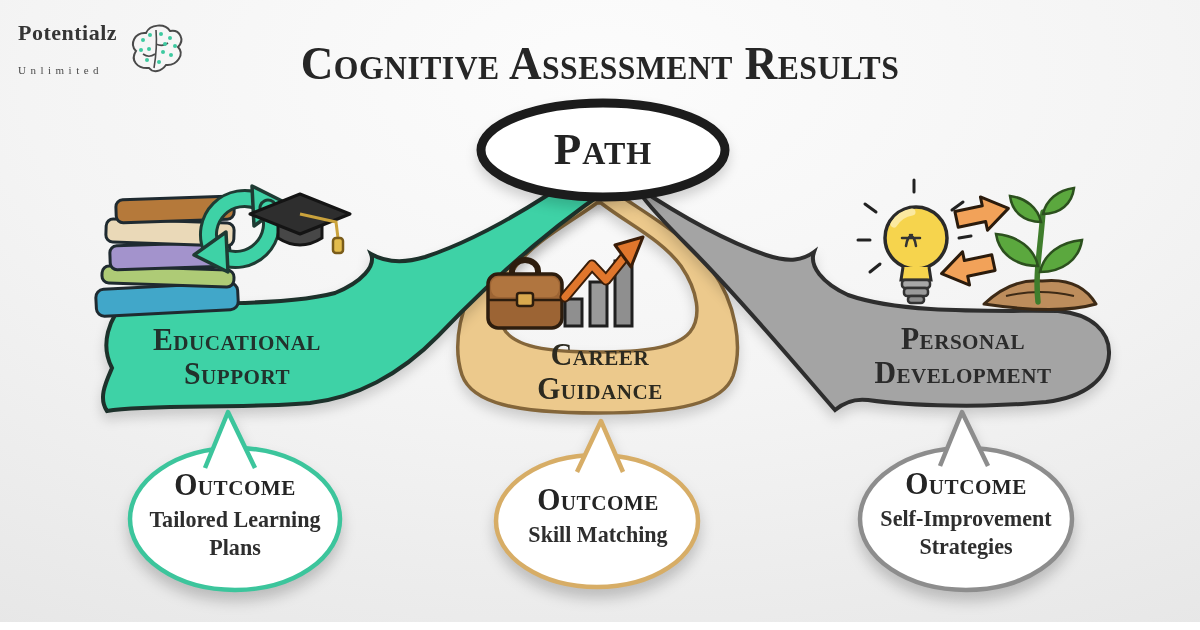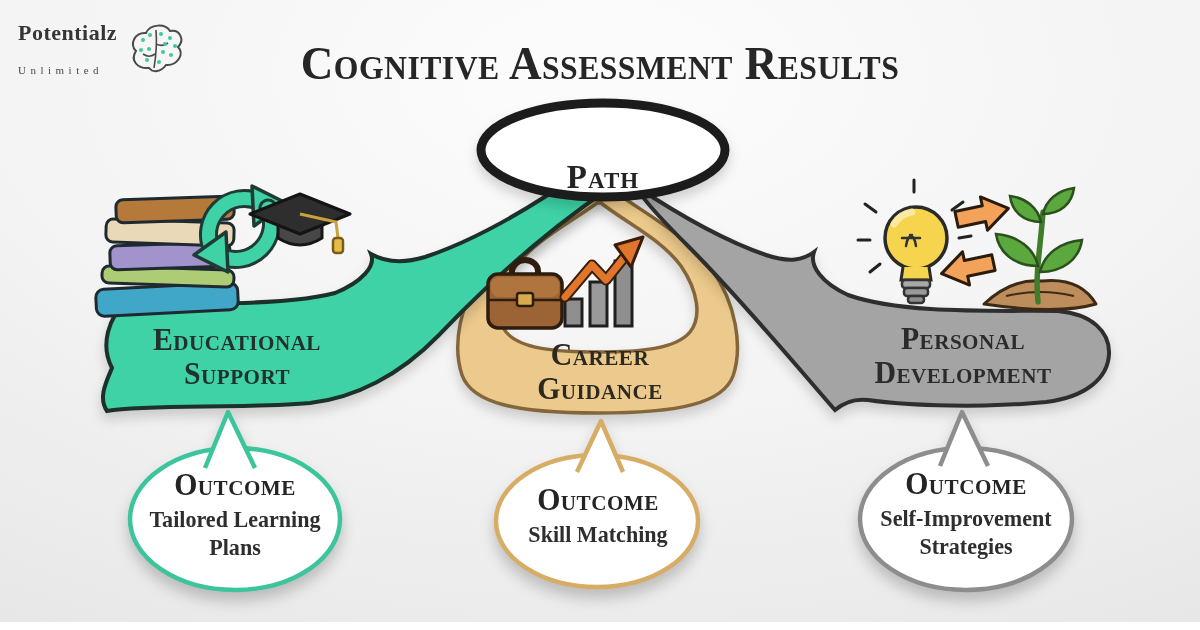--- a/index.html
+++ b/index.html
@@ -18,22 +18,22 @@
   .brand{font-size:22px;font-weight:bold;color:#353535;letter-spacing:.5px;line-height:1;}
   .brand-sub{font-size:11px;color:#4a4a4a;letter-spacing:4.5px;margin-top:20px;}
 
   .title{
     left:600px;top:63px;white-space:nowrap;
     font-size:47px;font-weight:bold;font-variant:small-caps;
     color:#262626;letter-spacing:.5px;
     transform:translate(-50%,-50%) scaleX(.96);
   }
   .node-label{
-    left:603px;top:149px;font-size:33px;font-weight:bold;
-    font-variant:small-caps;color:#232323;letter-spacing:1px;margin-top:28px;
+    left:603px;top:149px;font-size:45px;font-weight:bold;
+    font-variant:small-caps;color:#232323;letter-spacing:1px;
   }
   .branch-label{
     text-align:center;font-variant:small-caps;font-weight:bold;
     font-size:31px;line-height:1.1;color:#22312c;letter-spacing:.5px;
     transform:translate(-50%,-50%) scaleX(.96);white-space:nowrap;
   }
   .branch-label.career{color:#2c2a20;}
   .branch-label.personal{color:#2b2b2b;}
 
   .outcome{

